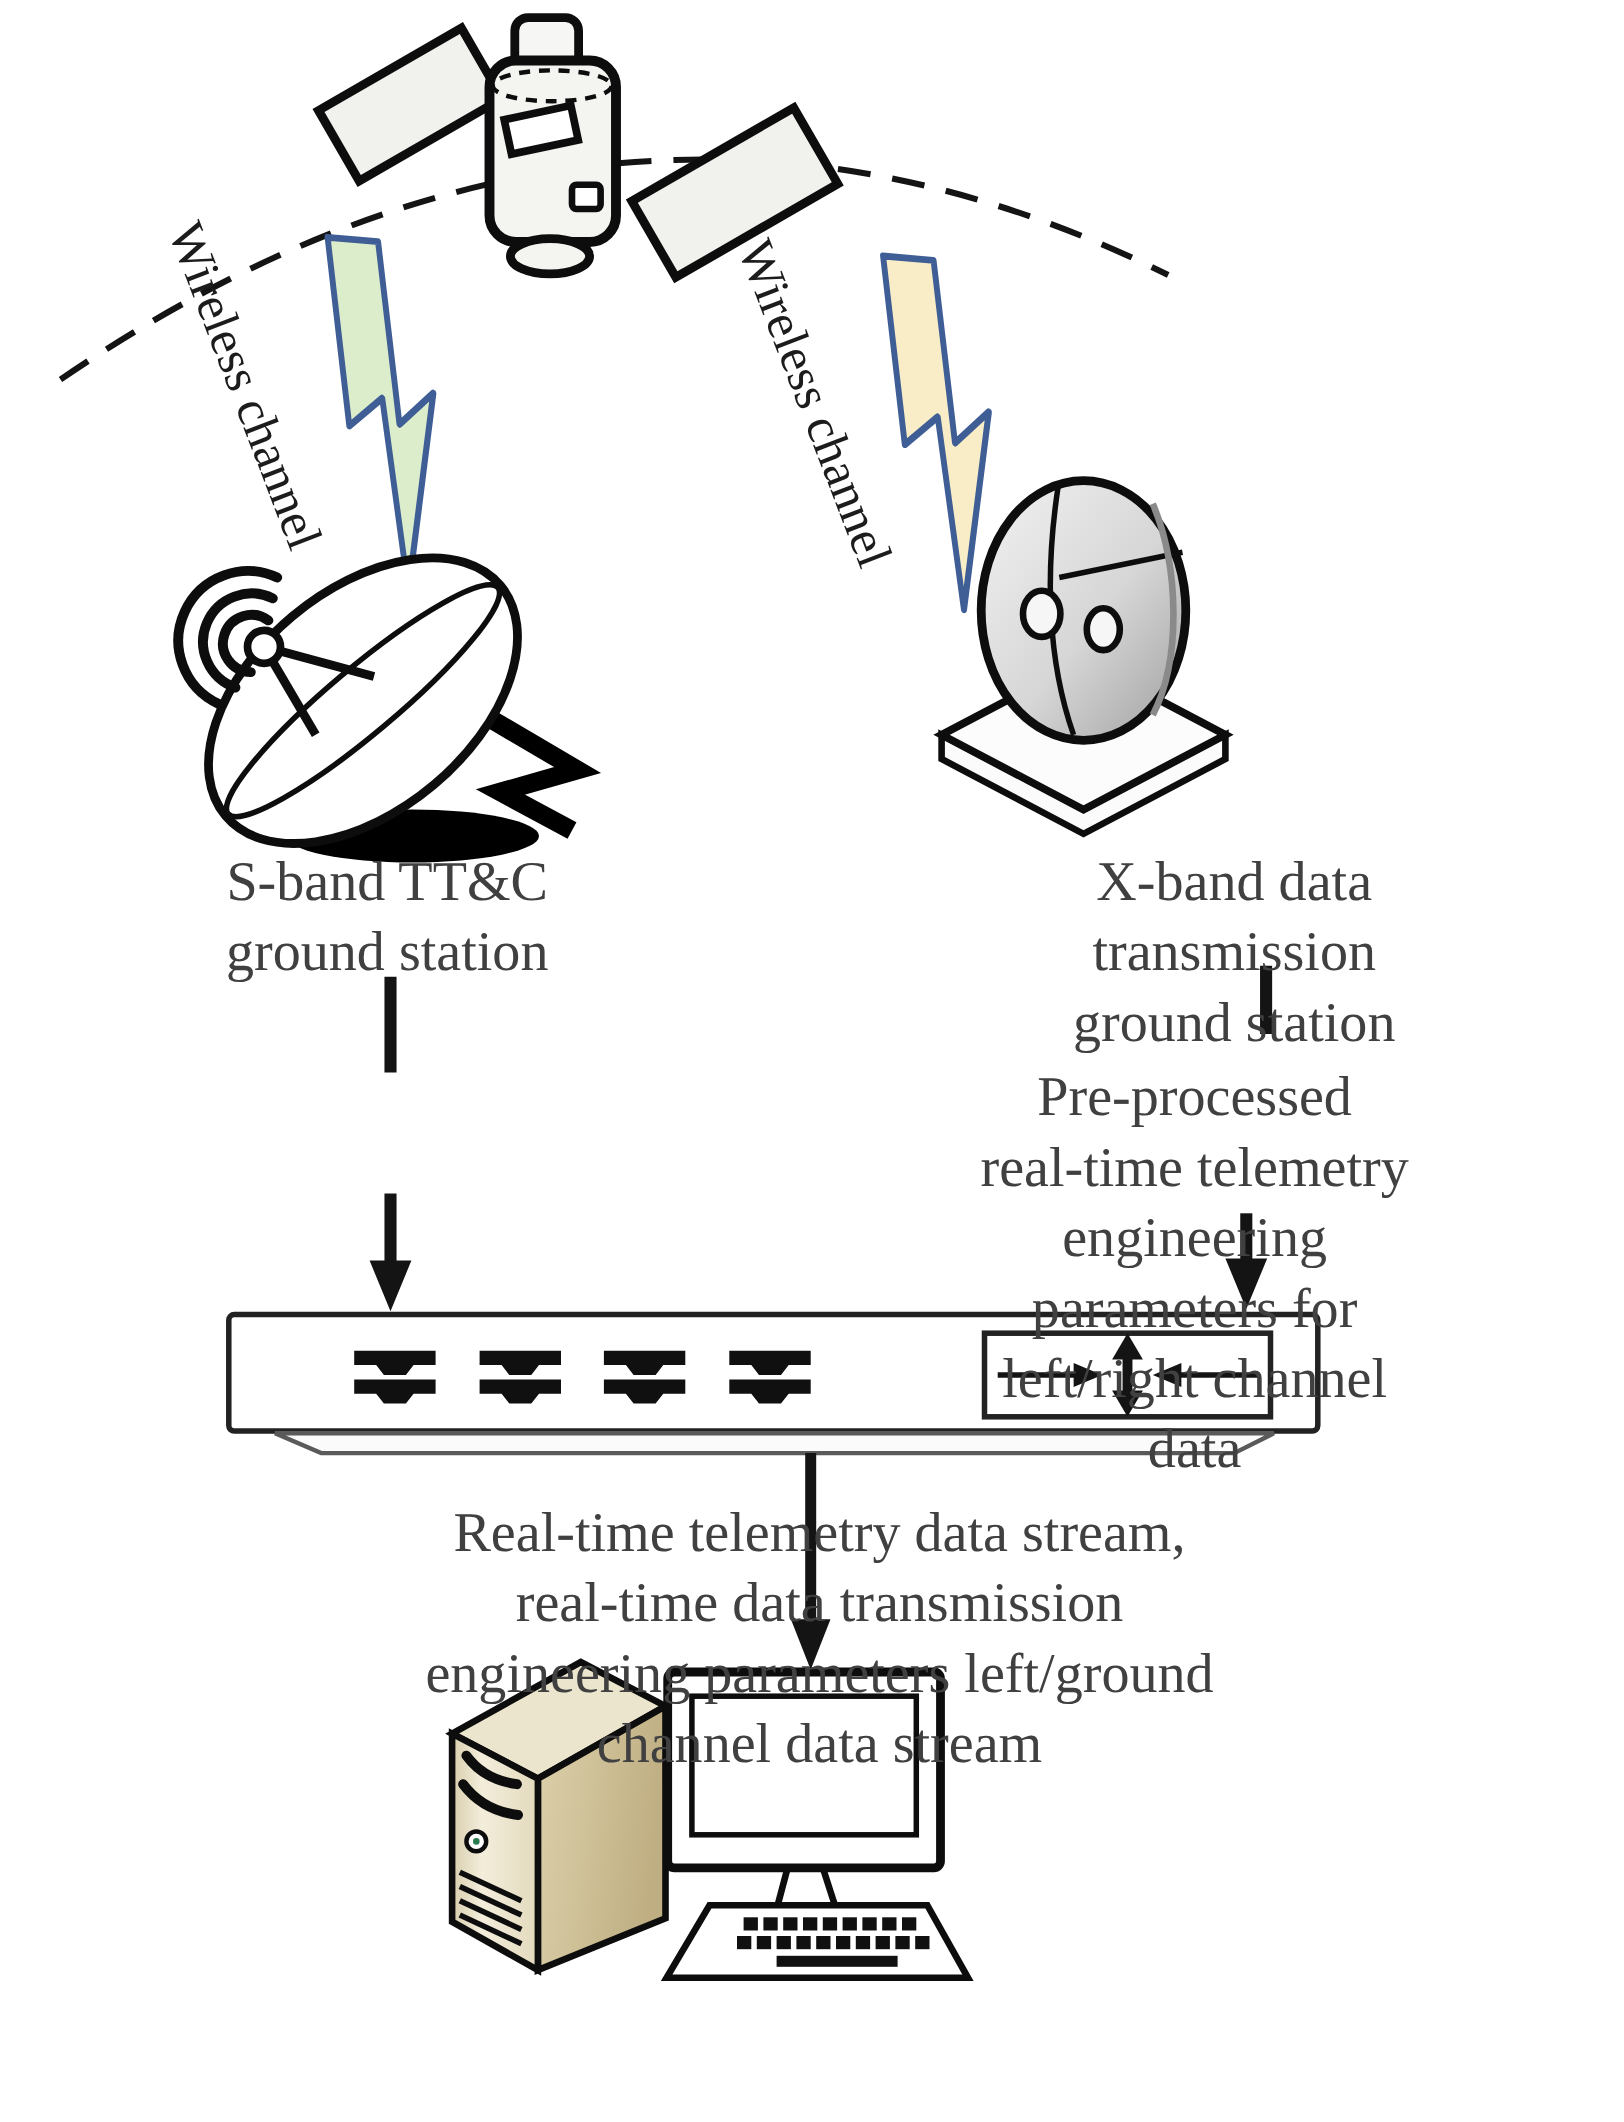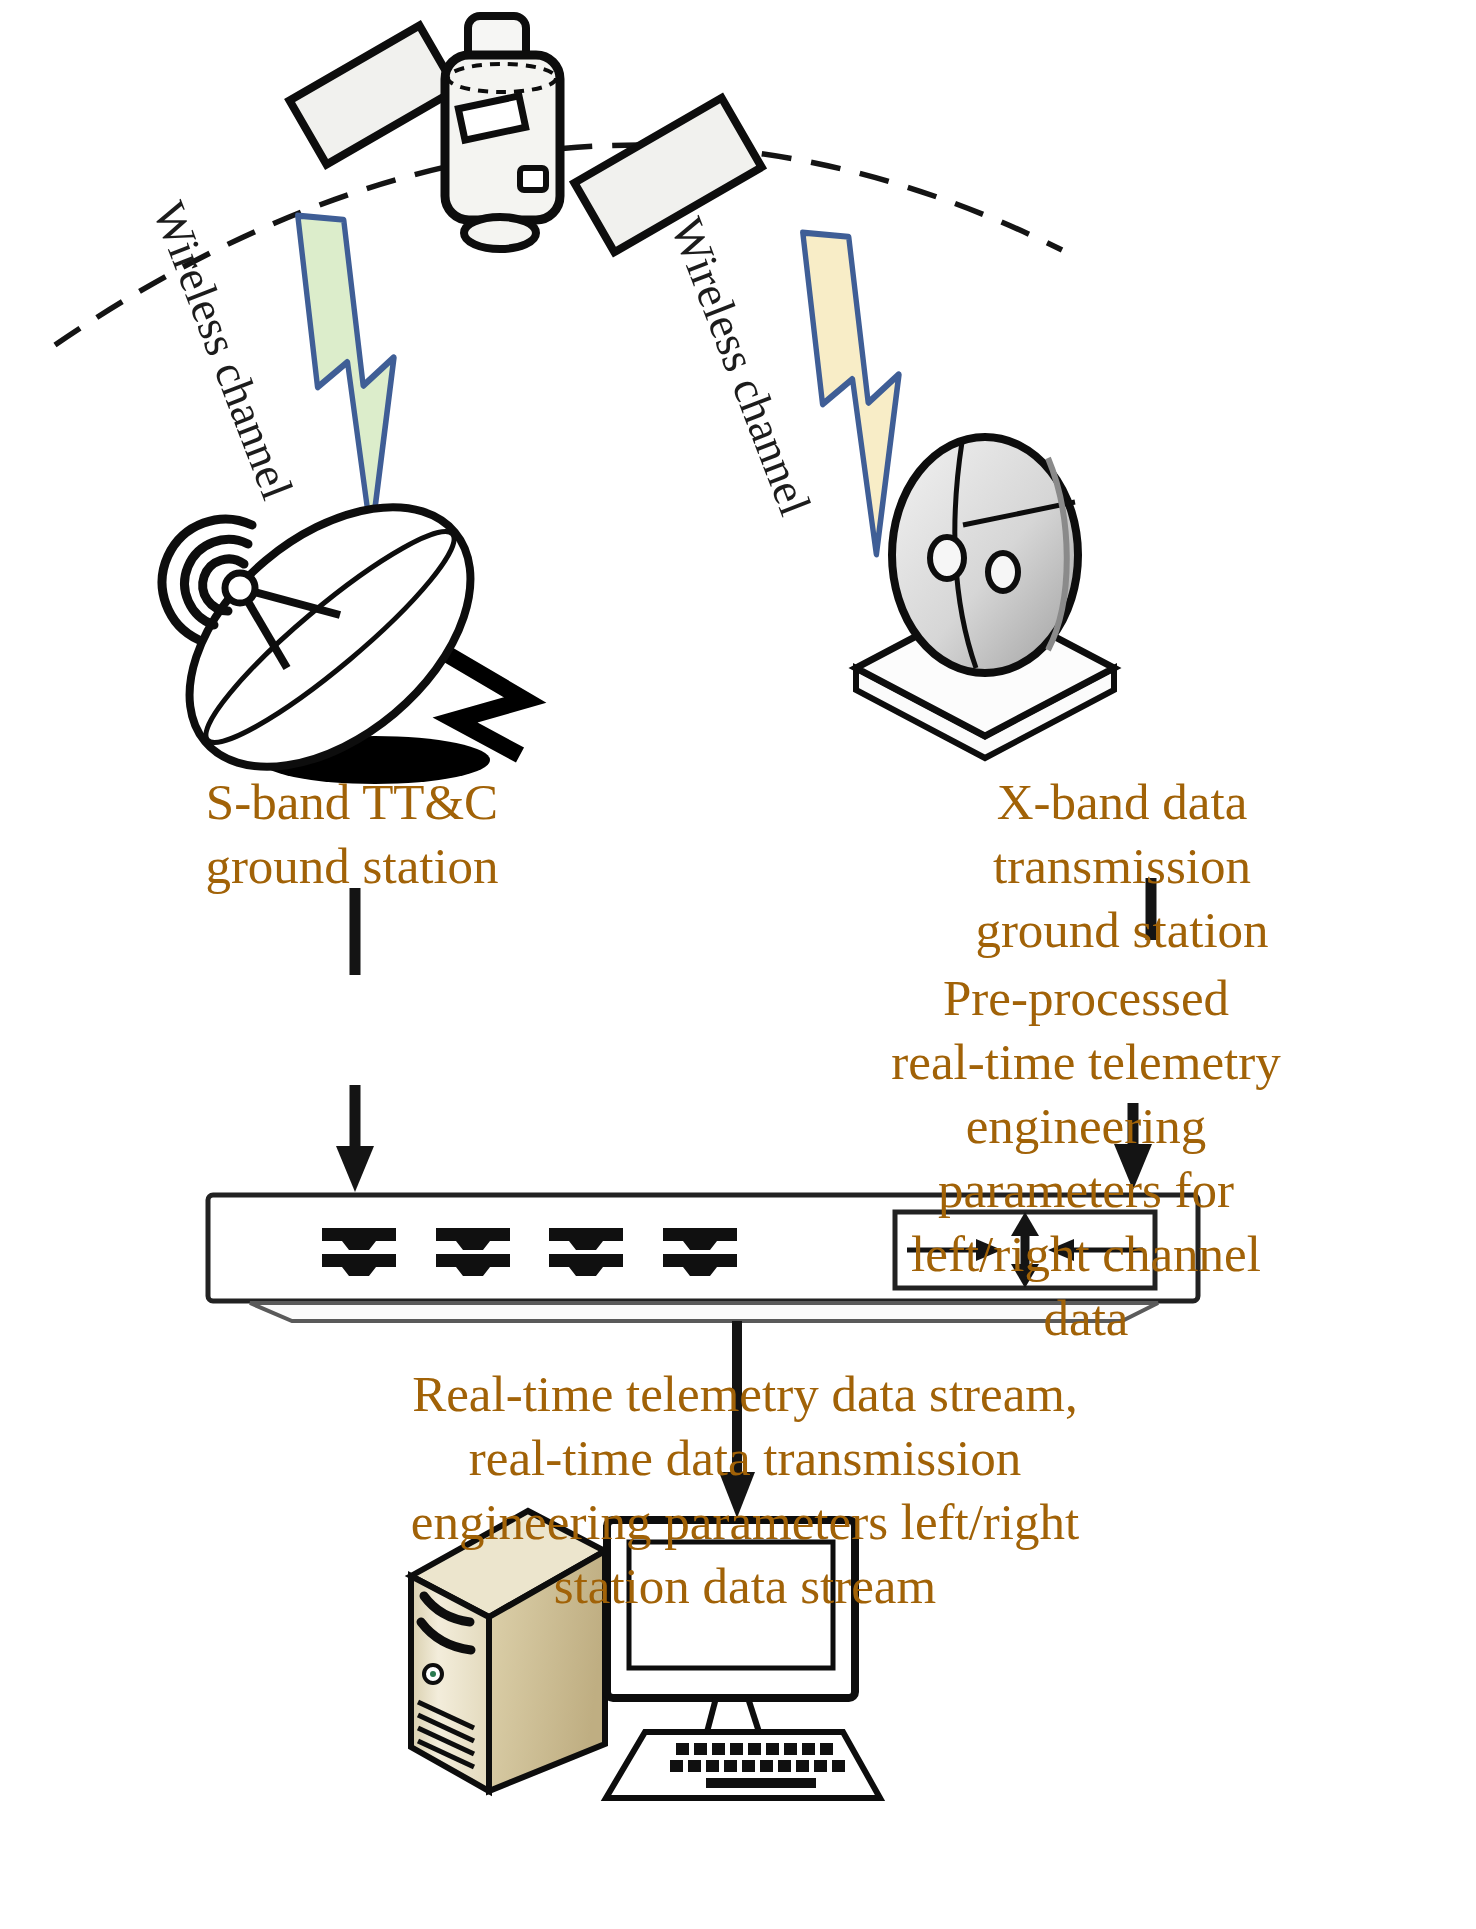--- a/index.html
+++ b/index.html
@@ -2,21 +2,21 @@
 <html><head>
 <meta charset="utf-8">
 <style>
   html,body{margin:0;padding:0;background:#ffffff;}
   #stage{
     position:relative;width:1476px;height:1929px;background:#ffffff;
     font-family:"Liberation Serif","DejaVu Serif",serif;overflow:hidden;
   }
   #art{position:absolute;left:0;top:0;z-index:0;}
   .txt{
-    position:absolute;z-index:2;color:#a16207;text-align:center;
+    position:absolute;z-index:2;color:#404040;text-align:center;
     white-space:pre-line;font-size:51px;line-height:64px;
     transform:translateX(-50%);
   }
   .rot{
     position:absolute;z-index:2;color:#1c1c1c;white-space:nowrap;
     font-size:46px;line-height:46px;transform-origin:0 0;transform:rotate(69deg);
   }
 </style>
 </head>
 <body>
@@ -173,15 +173,15 @@
 
   <div class="txt" style="left:352px;top:770px">S-band TT&amp;C
 ground station</div>
   <div class="txt" style="left:1122px;top:770px">X-band data transmission
 ground station</div>
 
   <div class="txt" style="left:1086px;top:966px">Pre-processed real-time telemetry
 engineering parameters for
 left/right channel data</div>
   <div class="txt" style="left:745px;top:1362px">Real-time telemetry data stream, real-time data transmission
-engineering parameters left/right station data stream</div>
+engineering parameters left/ground channel data stream</div>
 
 </div>
 
 </body></html>

